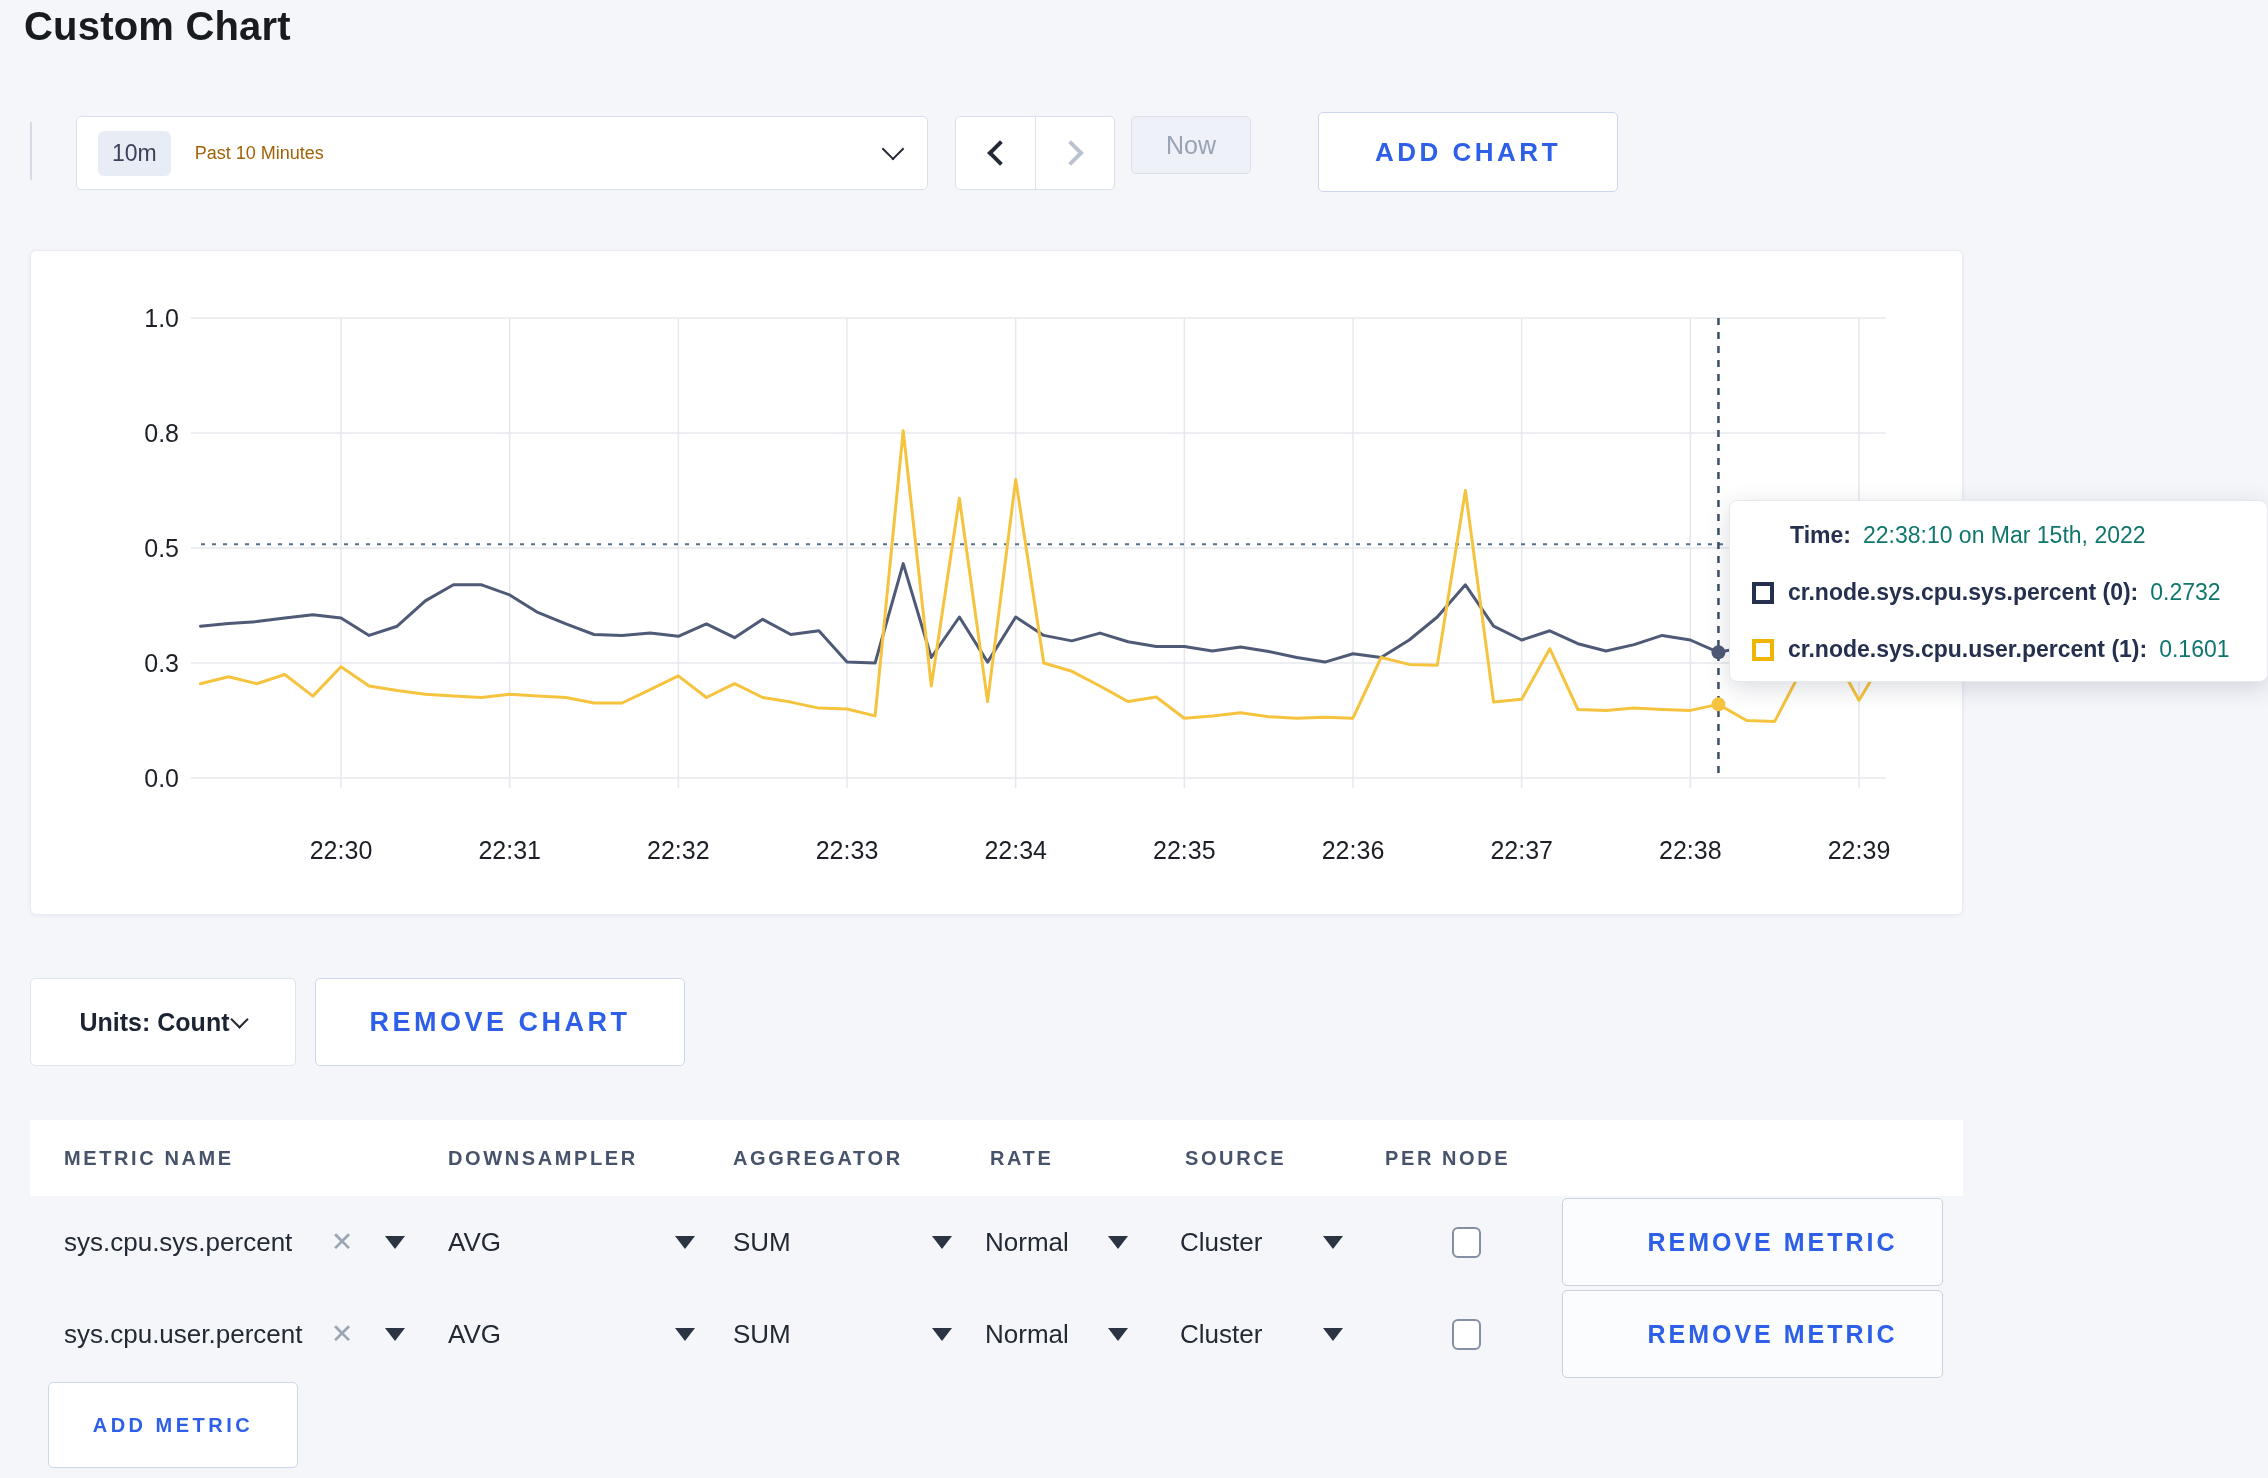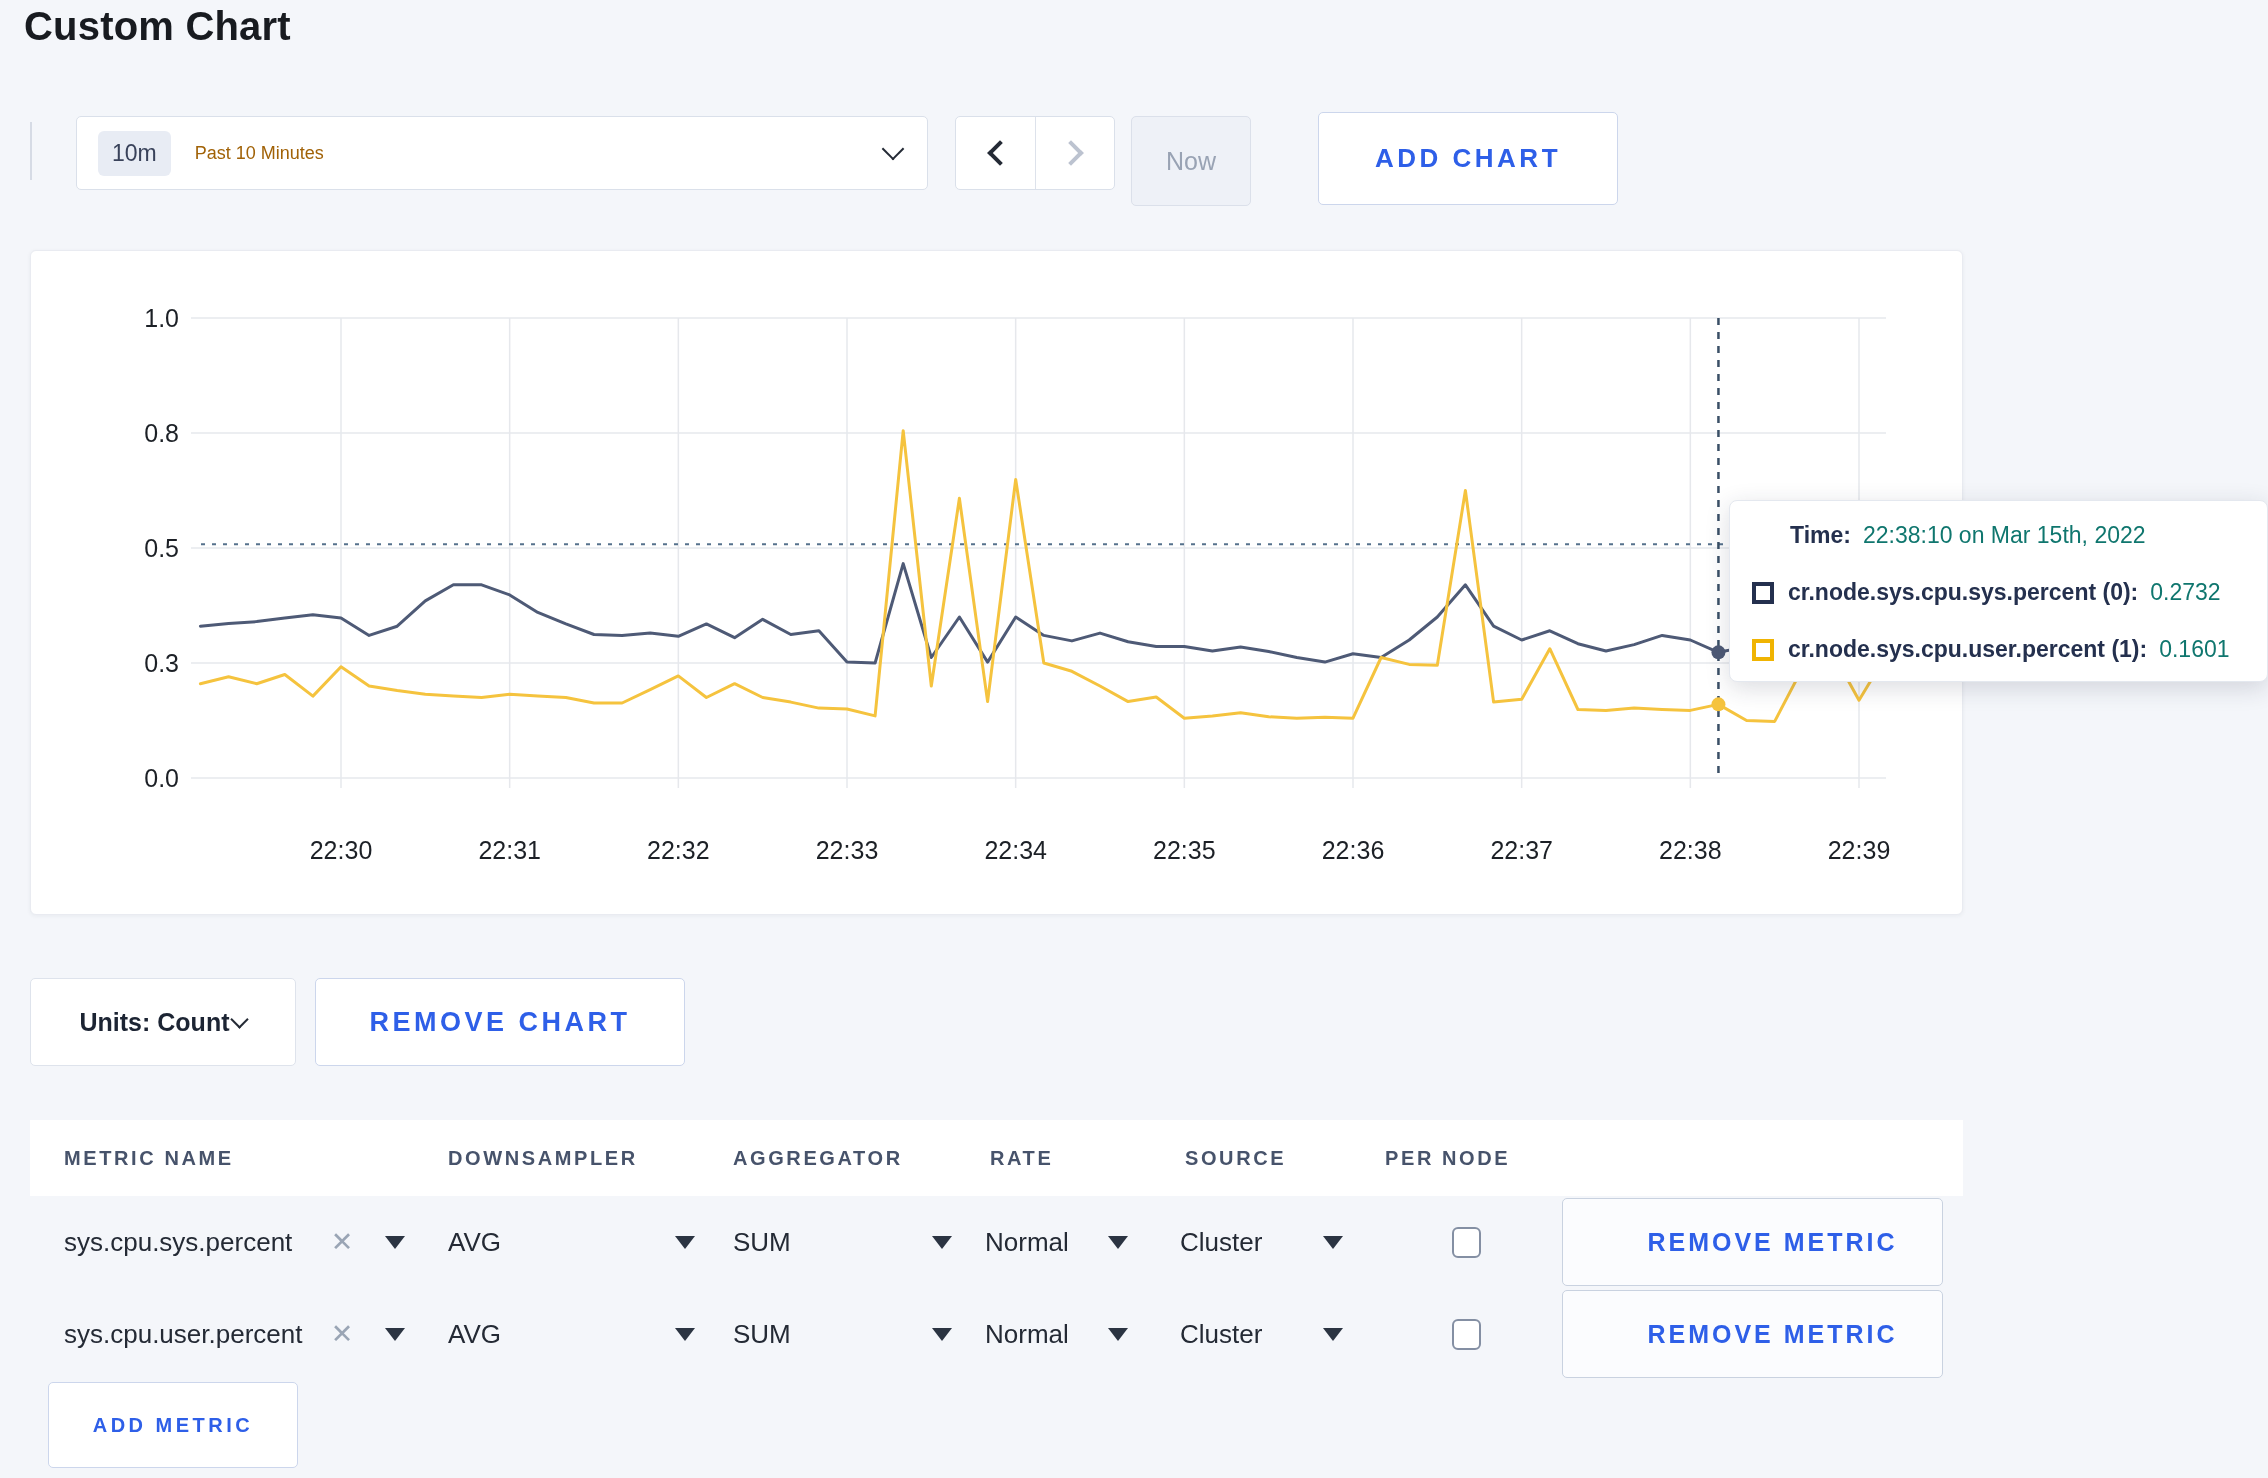--- a/index.html
+++ b/index.html
@@ -36,30 +36,30 @@
     left:955px; top:116px; width:160px; height:74px;
     background:#fff; border:1.5px solid #dae0ea; border-radius:5px;
     display:flex;
   }
   .arrow-btn { width:50%; display:flex; align-items:center; justify-content:center; cursor:pointer; }
   .arrow-btn + .arrow-btn { border-left:1.5px solid #dde2eb; }
   .arrow-glyph { width:18px; height:18px; border-right:4px solid #242a35; border-bottom:4px solid #242a35; }
   .arrow-prev .arrow-glyph { transform:rotate(135deg); margin-left:8px; }
   .arrow-next .arrow-glyph { transform:rotate(-45deg); margin-right:8px; border-color:#bcc3d0; }
   .now-btn {
-    left:1131px; top:116px; width:120px; height:90px;
+    left:1131px; top:116px; width:120px; height:58px;
     background:#eef1f7; border:1.5px solid #dbe0ea; border-radius:5px;
     color:#99a3b4; font-size:25px; display:flex; align-items:center; justify-content:center;
   }
   .btn-blue {
     background:#fff; border:1.5px solid #ccd6ec; border-radius:5px;
     color:#2e5fe8; font-weight:600; letter-spacing:3.5px;
     display:flex; align-items:center; justify-content:center; cursor:pointer;
   }
-  .add-chart-btn { left:1318px; top:112px; width:300px; height:93px; font-size:26px; }
+  .add-chart-btn { left:1318px; top:112px; width:300px; height:80px; font-size:26px; }
 
   
   .chart-card {
     left:30px; top:250px; width:1933px; height:665px;
     background:#fff; border:1px solid #e9ebf1; border-radius:6px;
     box-shadow:0 1px 4px rgba(40,50,70,.06);
   }
   .chart-card svg { position:absolute; left:0; top:0; }
   .grid { stroke:#e6e8ec; stroke-width:1.5; }
   .ylab, .xlab { font-family:"Liberation Sans",sans-serif; font-size:25px; fill:#1c2026; }

